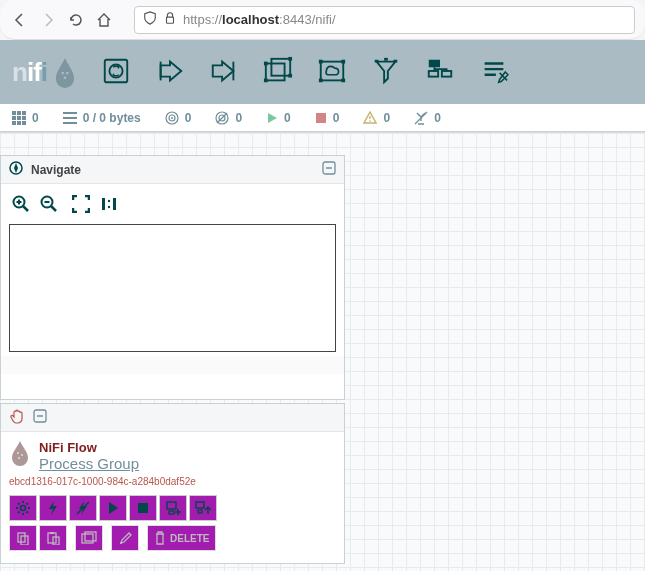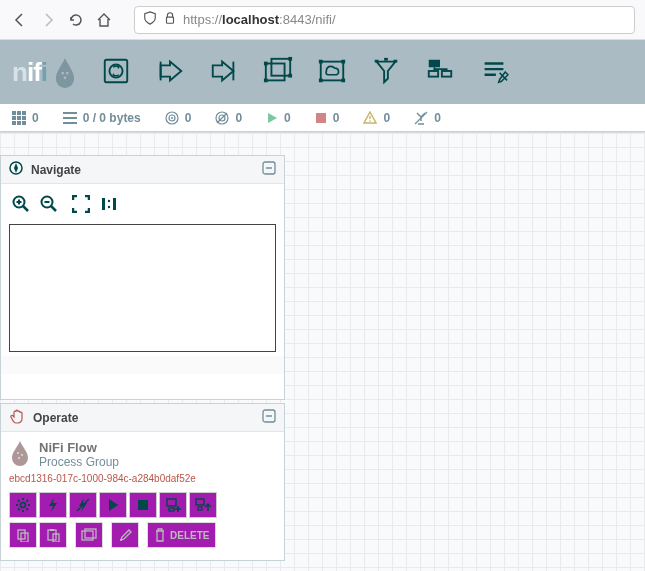--- a/index.html
+++ b/index.html
@@ -1,18 +1,18 @@
 <!DOCTYPE html>
 <html><head>
 <meta charset="utf-8">
 <style>
   * { box-sizing: border-box; margin: 0; padding: 0; }
   body { font-family: Arial, Helvetica, sans-serif; font-size: 13px; color: #555; background: #f5f5f5; width: 645px; height: 571px; overflow: hidden; }
   
-  .browser-bar { height: 40px; background: #f9f9fb; display: flex; align-items: center; padding: 0 10px; gap: 8px; border-bottom: 1px solid #ddd; }
+  .browser-bar { height: 40px; background: #f9f9fb; display: flex; align-items: center; padding: 0 10px; gap: 8px; border-bottom: 1px solid #ddd; border-radius: 15px; }
   .nav-btn { width: 20px; height: 20px; display: flex; align-items: center; justify-content: center; color: #555; cursor: pointer; }
   .nav-btn.disabled { color: #bbb; cursor: default; }
   .url-bar { flex: 1; height: 28px; background: #fff; border: 1px solid #ccc; border-radius: 4px; display: flex; align-items: center; padding: 0 8px; gap: 6px; font-size: 13px; color: #333; margin-left: 12px; }
   .url-bar .shield, .url-bar .lock { color: #555; }
   .url-text { flex: 1; }
   .url-text .host { font-weight: bold; }
   .url-text .faded { color: #888; }
   
   .nifi-header { height: 64px; background: #aabbc3; display: flex; align-items: center; padding: 0 12px; gap: 22px; }
   .nifi-logo { display: flex; align-items: center; gap: 2px; }
@@ -24,39 +24,39 @@
   .logo-drop { width: 28px; height: 32px; margin-left: 2px; }
   .toolbar-icons { display: flex; gap: 24px; align-items: center; }
   .tb-icon { color: #004849; cursor: pointer; }
   
   .status-bar { height: 28px; background: #fff; border-bottom: 1px solid #c7d2d7; display: flex; align-items: center; padding: 0 12px; gap: 24px; font-size: 12px; color: #728e9b; font-weight: bold; }
   .status-item { display: flex; align-items: center; gap: 6px; }
   .status-item svg { flex-shrink: 0; }
   
   .canvas-area { position: relative; height: 455px; background: #f9fafb; background-image: linear-gradient(#e8eaec 1px, transparent 1px), linear-gradient(90deg, #e8eaec 1px, transparent 1px); background-size: 14px 14px; border-top: 1px solid #ddd; }
   
-  .panel { position: absolute; left: 0; width: 285px; background: #fff; border: 1px solid #c7d2d7; }
+  .panel { position: absolute; left: 0; width: 345px; background: #fff; border: 1px solid #c7d2d7; }
   .panel-header { height: 28px; display: flex; align-items: center; padding: 0 8px; gap: 8px; background: #f4f6f7; border-bottom: 1px solid #e5e5e5; }
   .panel-header .title { font-weight: bold; color: #444; font-size: 12px; flex: 1; }
   .panel-header .icon-left { color: #004849; }
   .panel-header .collapse { color: #728e9b; cursor: pointer; }
   
   .navigate-panel { top: 22px; height: 245px; }
   .nav-controls { display: flex; gap: 4px; padding: 8px; }
   .nav-ctrl { width: 24px; height: 24px; display: flex; align-items: center; justify-content: center; color: #004849; cursor: pointer; font-weight: bold; }
   .nav-ctrl.sep { margin-left: 4px; }
   .birdseye { margin: 0 8px 4px; height: 128px; border: 1px solid #444; background: #fff; }
   .birdseye-footer { height: 18px; background: #fafafa; }
   
   .operate-panel { top: 270px; }
   .op-body { padding: 8px; }
   .flow-row { display: flex; align-items: flex-start; gap: 8px; margin-bottom: 4px; }
   .flow-drop { color: #ad9897; }
-  .flow-title { font-weight: bold; color: #737373; font-size: 13px; }
-  .flow-sub { font-size: 12px; color: #728e9b; }
+  .flow-title { font-weight: bold; color: #7f1d1d; font-size: 13px; }
+  .flow-sub { font-size: 15px; color: #728e9b; text-decoration: underline; }
   .flow-id { font-size: 10px; color: #ba554a; margin: 2px 0 8px; }
   .op-buttons { display: flex; gap: 2px; margin-bottom: 4px; }
   .op-btn { width: 28px; height: 26px; border: 1px solid #ccc; background: #a21caf; display: flex; align-items: center; justify-content: center; color: #004849; cursor: pointer; }
   .op-btn.disabled { color: #bbb; border-color: #ddd; cursor: default; }
   .op-btn-wide { width: auto; padding: 0 6px; font-size: 10px; font-weight: bold; gap: 4px; }
 </style>
 </head>
 <body>
 
 <div class="browser-bar">
@@ -295,21 +295,20 @@
     <div class="birdseye-footer"></div>
   </div>
 
   <div class="panel operate-panel">
     <div class="panel-header">
       <span class="icon-left">
         <svg width="16" height="16" viewBox="0 0 16 16">
             <path d="M5 8 V4 A1 1 0 0 1 7 4 V3 A1 1 0 0 1 9 3 V4 A1 1 0 0 1 11 4 V5 A1 1 0 0 1 13 5 V11 C13 13 11 15 9 15 H7 C5 15 4 13 3 11 L2 9 A1 1 0 0 1 4 8 L5 9 Z" fill="none" stroke="#ba554a" stroke-width="1.2"></path>
           </svg>
       </span>
-      <span class="title">Operate</span>
       <span class="collapse">
         <svg width="14" height="14" viewBox="0 0 14 14">
             <rect x="1" y="1" width="12" height="12" rx="2" fill="none" stroke="#728e9b" stroke-width="1.3"></rect>
             <line x1="4" y1="7" x2="10" y2="7" stroke="#728e9b" stroke-width="1.5"></line>
           </svg>
       </span>
     </div>
     <div class="op-body">
       <div class="flow-row">
         <span class="flow-drop">

